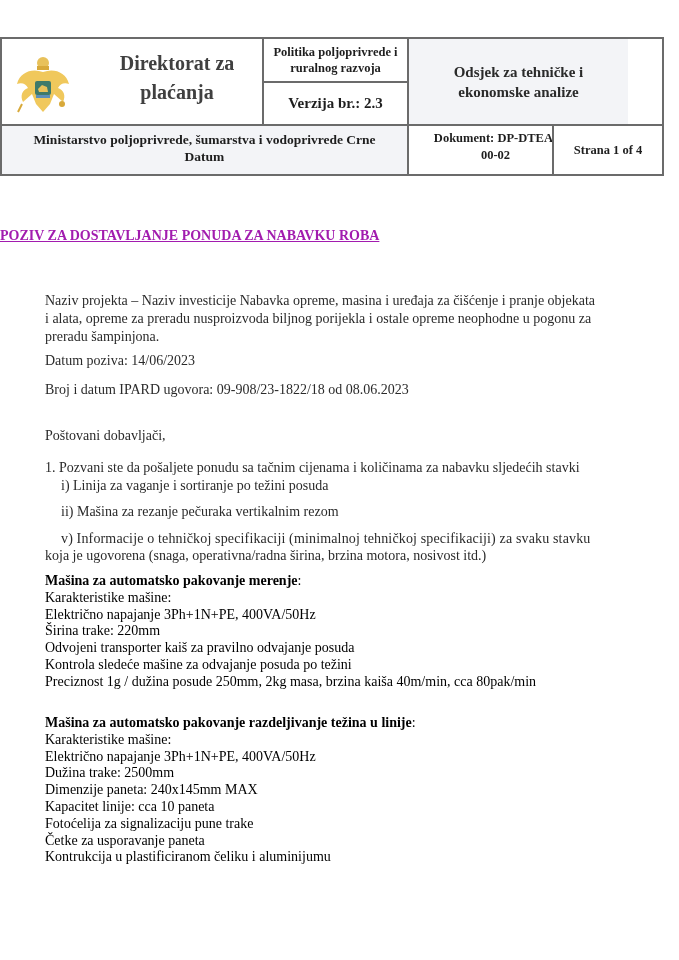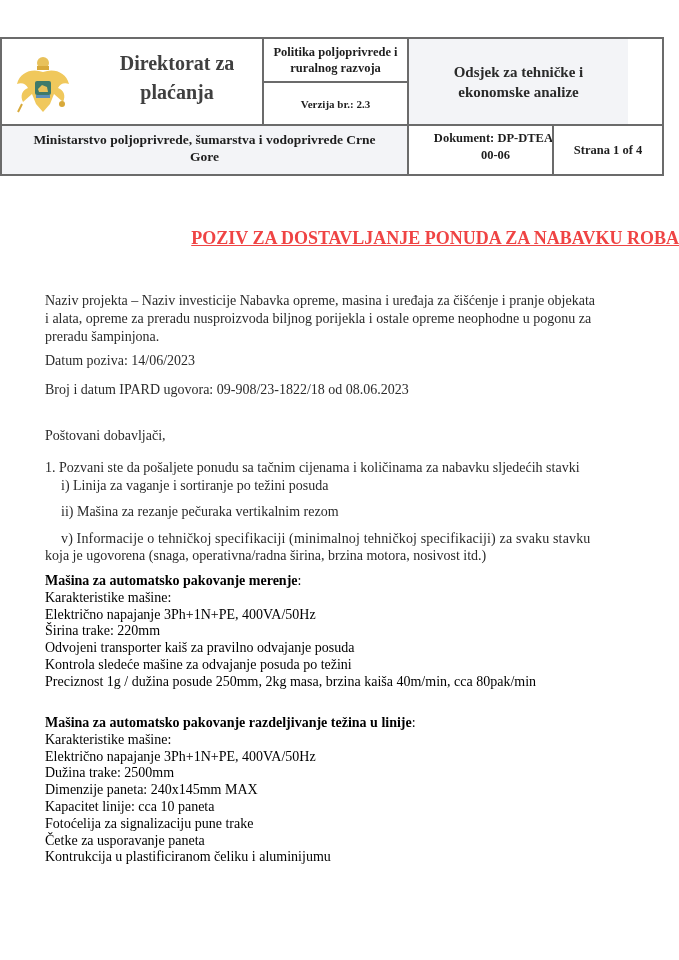--- a/index.html
+++ b/index.html
@@ -7,31 +7,31 @@
     width: 679px; height: 960px; background: #ffffff; position: relative; overflow: hidden;
     font-family: "Liberation Serif", "DejaVu Serif", serif; color: #1e1e1e;
   }
   .hdr-table {
     position: absolute; left: 0; top: 37px; width: 664px; height: 139px;
     border: 2px solid #6b6b6b; box-sizing: border-box;
   }
   .cell { position: absolute; box-sizing: border-box; display: flex; align-items: center; justify-content: center; text-align: center; font-weight: bold; }
   .c-logo { left: 0; top: 0; width: 260px; height: 85px; background: #ffffff; }
   .c-mid1 { left: 260px; top: 0; width: 145px; height: 44px; border-left: 2px solid #6b6b6b; border-bottom: 2px solid #6b6b6b; font-size: 12.5px; line-height: 16px; background:#fff; }
-  .c-mid2 { left: 260px; top: 44px; width: 145px; height: 41px; border-left: 2px solid #6b6b6b; font-size: 11px; background:#fff; }
+  .c-mid2 { left: 260px; top: 44px; width: 145px; height: 41px; border-left: 2px solid #6b6b6b; font-size: 15px; background:#fff; }
   .c-right { left: 405px; top: 0; width: 221px; height: 85px; border-left: 2px solid #6b6b6b; background: #f3f4f7; font-size: 15px; line-height: 20px; color:#2a2a2a; }
   .c-ministry { left: 0; top: 85px; width: 405px; height: 50px; border-top: 2px solid #6b6b6b; background: #f3f4f7; font-size: 13.5px; line-height: 17px; align-items: flex-start; padding-top: 5px; }
   .c-doc { left: 405px; top: 85px; width: 175px; height: 50px; border-top: 2px solid #6b6b6b; border-left: 2px solid #6b6b6b; font-size: 12.5px; line-height: 17px; align-items: flex-start; padding-top: 4px; background:#fff; }
   .c-page { left: 550px; top: 85px; width: 110px; height: 50px; border-top: 2px solid #6b6b6b; border-left: 2px solid #6b6b6b; font-size: 12.5px; background:#fff; }
   .logo { position: absolute; left: 12px; top: 15px; width: 58px; height: 62px; }
   .dir-title { position: absolute; left: 90px; top: 10px; width: 170px; text-align: center; font-size: 20px; line-height: 29px; font-weight: bold; color: #404040; }
 
   .title {
-    position: absolute; left: 0; width: 679px; top: 228px; text-align: right;
-    font-weight: bold; font-size: 18px; text-decoration: underline; color:#ef4444;
+    position: absolute; left: 0; width: 679px; top: 228px; text-align: left;
+    font-weight: bold; font-size: 14px; text-decoration: underline; color:#a21caf;
   }
   .p { position: absolute; left: 45px; font-size: 14px; line-height: 18px; color:#2a2a2a; }
   .block { position: absolute; left: 45px; font-size: 14px; line-height: 16.8px; color:#000000; }
   .block .b { font-weight: bold; }
 </style>
 </head>
 <body>
 
 <div class="hdr-table">
   <div class="cell c-logo">
@@ -61,27 +61,27 @@
   </div>
   <div class="cell c-right">
     <div>
       <div>Odsjek za tehničke i</div>
       <div>ekonomske analize</div>
     </div>
   </div>
   <div class="cell c-ministry">
     <div>
       <div>Ministarstvo poljoprivrede, šumarstva i vodoprivrede Crne</div>
-      <div>Gore</div>
+      <div>Datum</div>
     </div>
   </div>
   <div class="cell c-doc">
     <div>
       <div>Dokument: DP-DTEA-</div>
-      <div>00-06</div>
+      <div>00-02</div>
     </div>
   </div>
   <div class="cell c-page">
     <span>Strana 1 of 4</span>
   </div>
 </div>
 
 <div class="title">POZIV ZA DOSTAVLJANJE PONUDA ZA NABAVKU ROBA</div>
 
 <div class="p" style="top:292px;">

